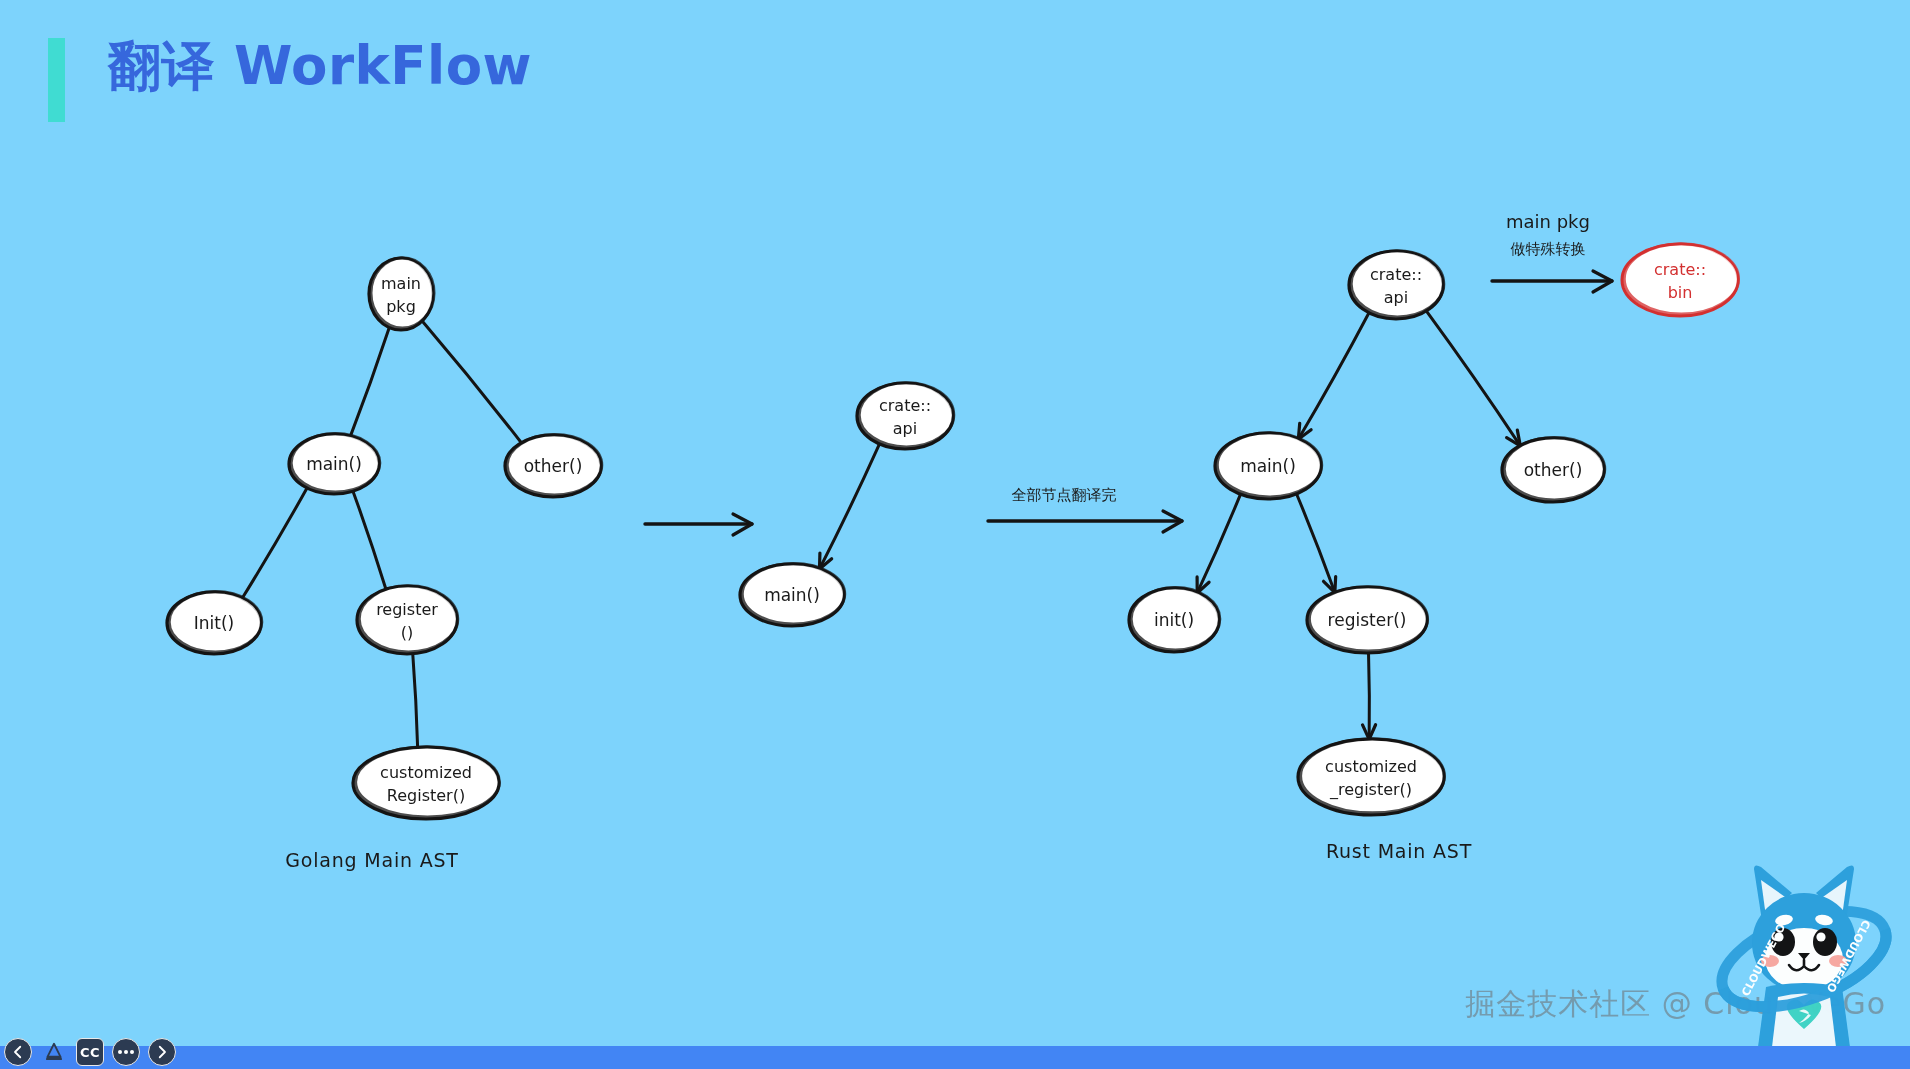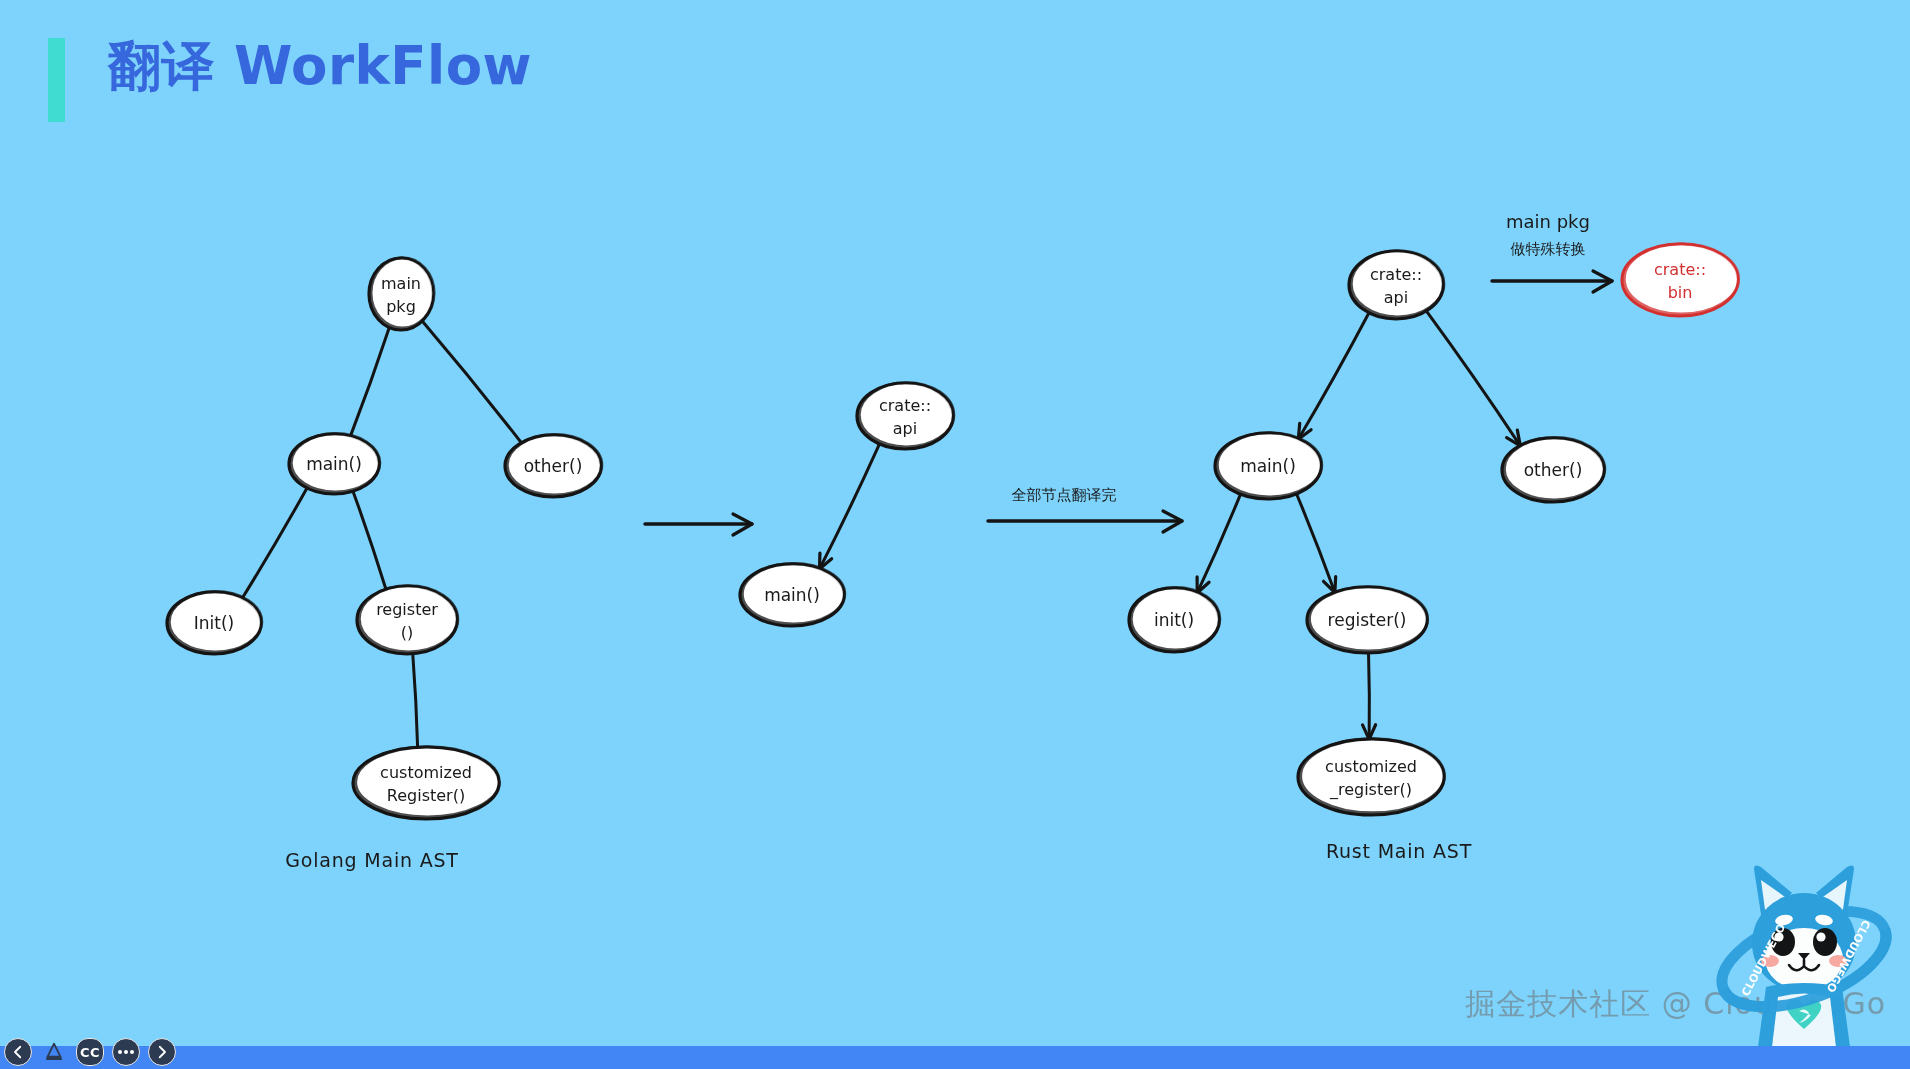--- a/index.html
+++ b/index.html
@@ -155,21 +155,21 @@
     display: flex;
     align-items: center;
     justify-content: center;
     color: #ffffff;
     font-size: 15px;
     line-height: 1;
     border: 1.5px solid #e9e9e9;
     box-sizing: border-box;
   }
   .tb-btn.square {
-    border-radius: 12px;
+    border-radius: 6px;
     font-size: 13px;
     font-weight: bold;
     letter-spacing: 0.5px;
   }
   .tb-btn.plain {
     background: transparent;
     border: none;
     color: #2c3b52;
     font-size: 24px;
   }

